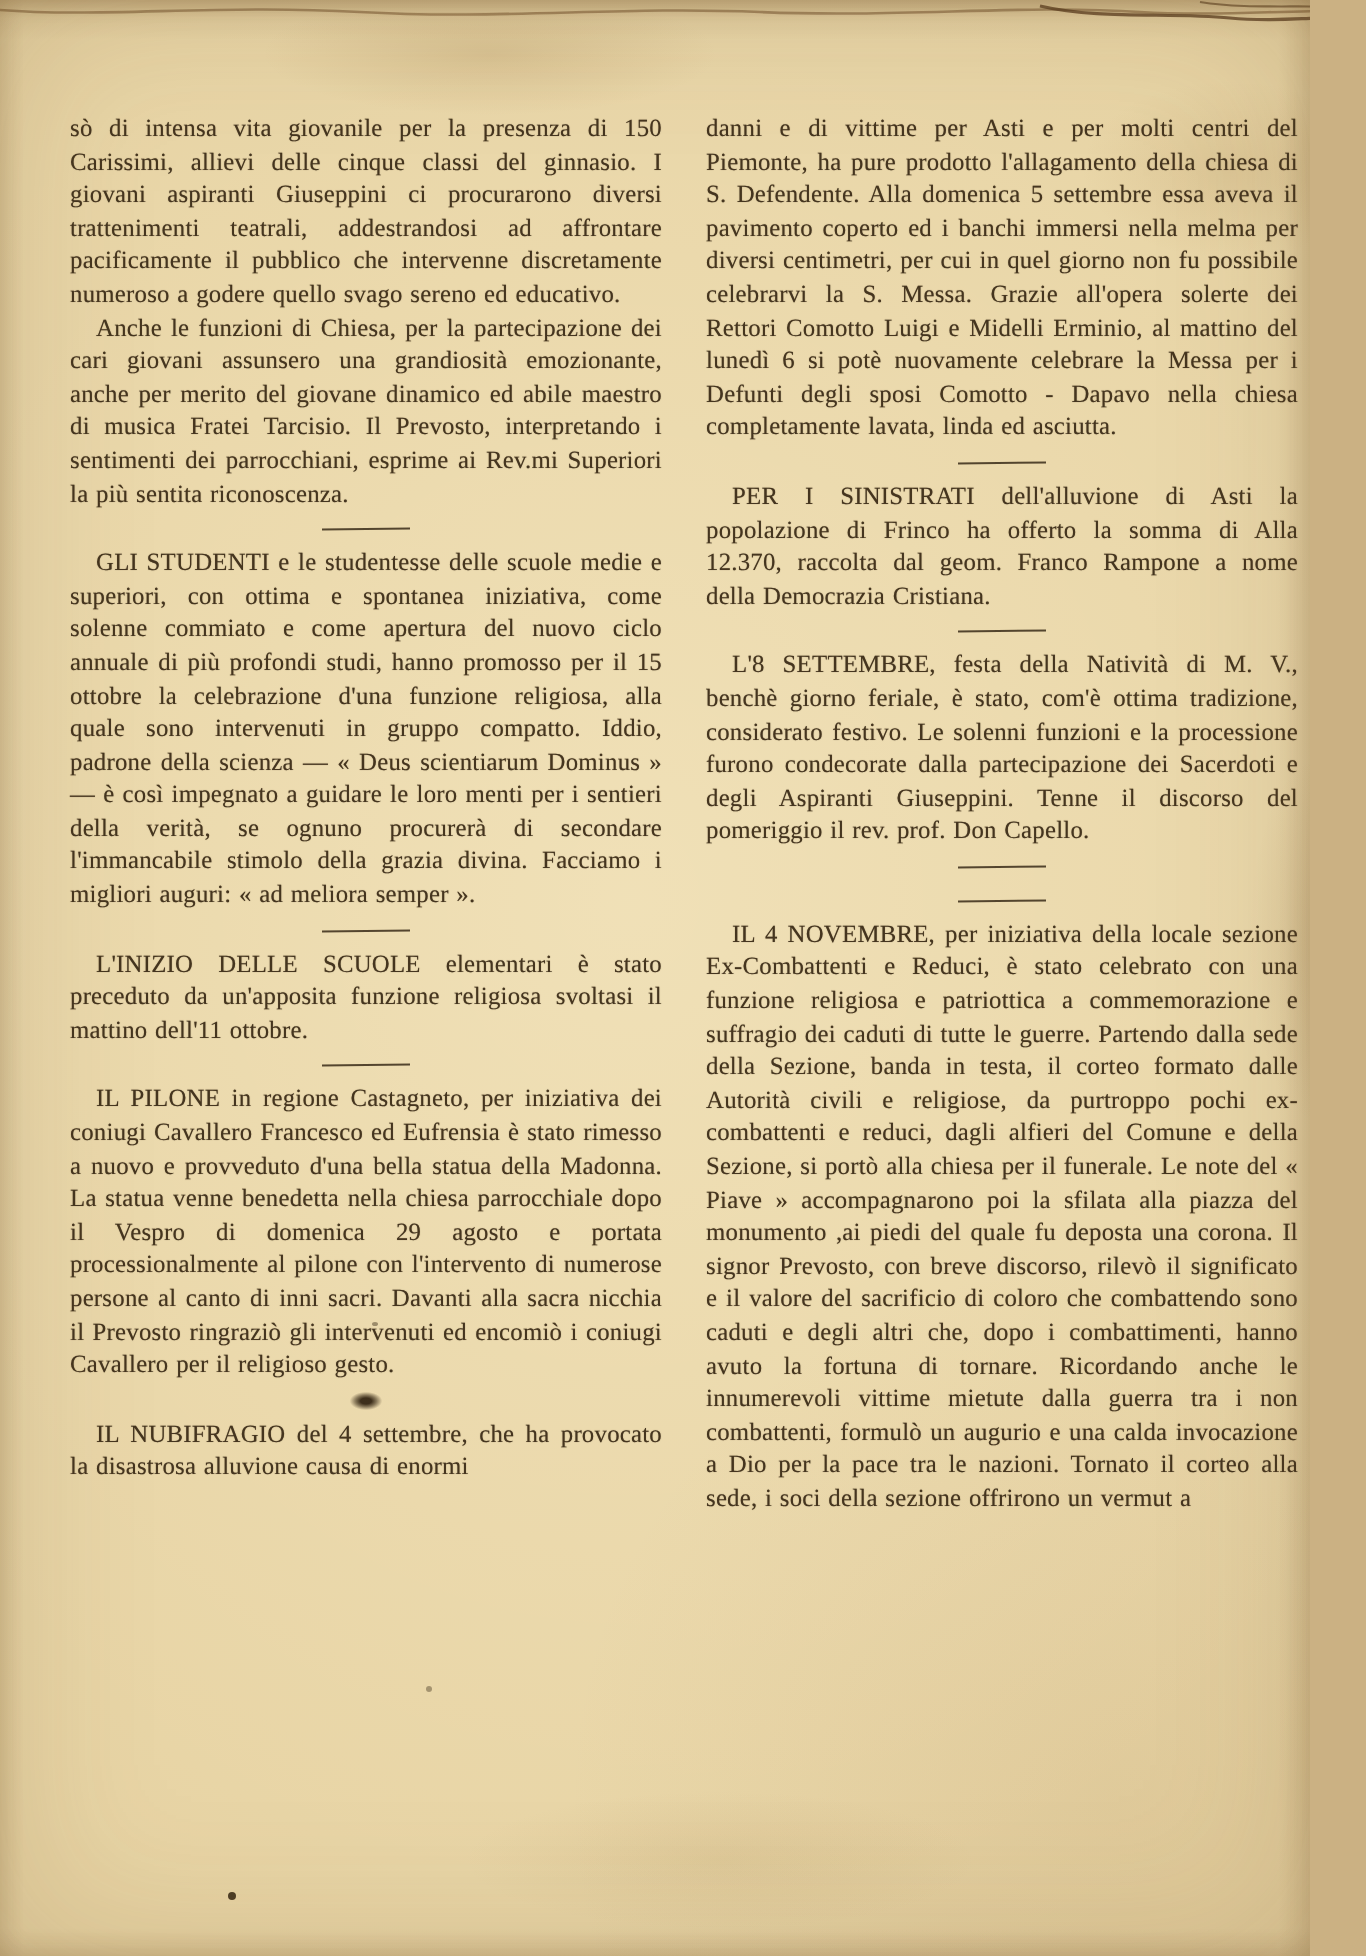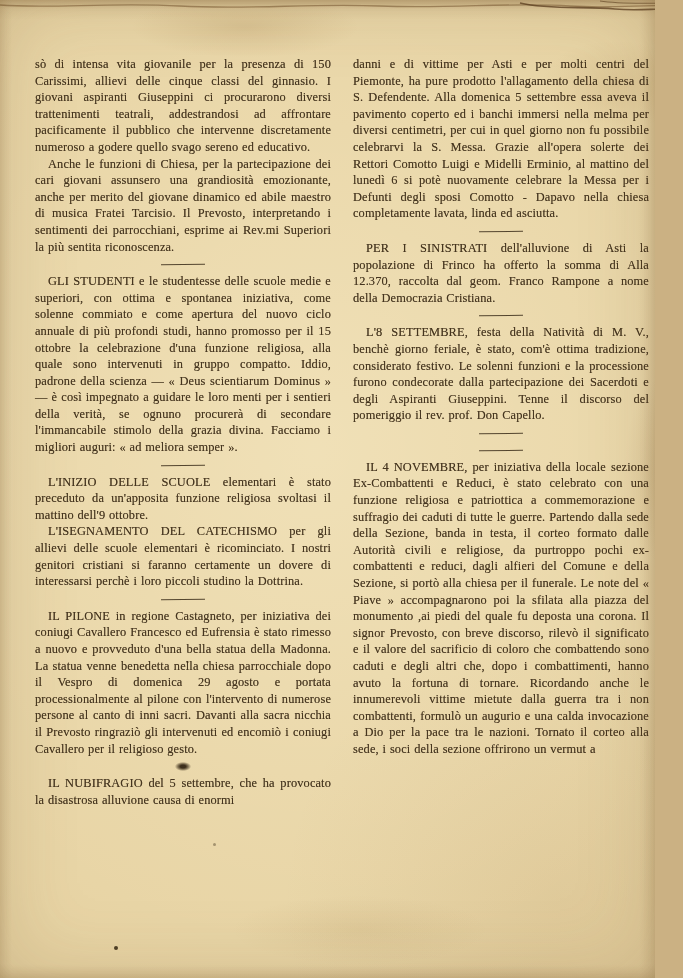--- a/index.html
+++ b/index.html
@@ -105,34 +105,33 @@
       <div class="sep">
         <span class="rule"></span>
       </div>
 
       <p class="para">GLI STUDENTI e le studentesse delle scuole medie e superiori, con ottima e spontanea iniziativa, come solenne commiato e come apertura del nuovo ciclo annuale di più profondi studi, hanno promosso per il 15 ottobre la celebrazione d'una funzione religiosa, alla quale sono intervenuti in gruppo compatto. Iddio, padrone della scienza — « Deus scientiarum Dominus » — è così impegnato a guidare le loro menti per i sentieri della verità, se ognuno procurerà di secondare l'immancabile stimolo della grazia divina. Facciamo i migliori auguri: « ad meliora semper ».</p>
 
       <div class="sep">
         <span class="rule"></span>
       </div>
 
-      <p class="para">L'INIZIO DELLE SCUOLE elementari è stato preceduto da un'apposita funzione religiosa svoltasi il mattino dell'9 ottobre.</p>
-      <p class="para">L'ISEGNAMENTO DEL CATECHISMO per gli allievi delle scuole elementari è ricominciato. I nostri genitori cristiani si faranno certamente un dovere di interessarsi perchè i loro piccoli studino la Dottrina.</p>
+      <p class="para">L'INIZIO DELLE SCUOLE elementari è stato preceduto da un'apposita funzione religiosa svoltasi il mattino dell'11 ottobre.</p>
 
       <div class="sep">
         <span class="rule"></span>
       </div>
 
       <p class="para">IL PILONE in regione Castagneto, per iniziativa dei coniugi Cavallero Francesco ed Eufrensia è stato rimesso a nuovo e provveduto d'una bella statua della Madonna. La statua venne benedetta nella chiesa parrocchiale dopo il Vespro di domenica 29 agosto e portata processionalmente al pilone con l'intervento di numerose persone al canto di inni sacri. Davanti alla sacra nicchia il Prevosto ringraziò gli intervenuti ed encomiò i coniugi Cavallero per il religioso gesto.</p>
 
       <div class="sep">
         <span class="ornament"></span>
       </div>
 
-      <p class="para">IL NUBIFRAGIO del 5 settembre, che ha provocato la disastrosa alluvione causa di enormi</p>
+      <p class="para">IL NUBIFRAGIO del 4 settembre, che ha provocato la disastrosa alluvione causa di enormi</p>
     </div>
 
     <div class="col">
       <p class="para cont">danni e di vittime per Asti e per molti centri del Piemonte, ha pure prodotto l'allagamento della chiesa di S. Defendente. Alla domenica 5 settembre essa aveva il pavimento coperto ed i banchi immersi nella melma per diversi centimetri, per cui in quel giorno non fu possibile celebrarvi la S. Messa. Grazie all'opera solerte dei Rettori Comotto Luigi e Midelli Erminio, al mattino del lunedì 6 si potè nuovamente celebrare la Messa per i Defunti degli sposi Comotto - Dapavo nella chiesa completamente lavata, linda ed asciutta.</p>
 
       <div class="sep">
         <span class="rule"></span>
       </div>
 
       <p class="para">PER I SINISTRATI dell'alluvione di Asti la popolazione di Frinco ha offerto la somma di Alla 12.370, raccolta dal geom. Franco Rampone a nome della Democrazia Cristiana.</p>

